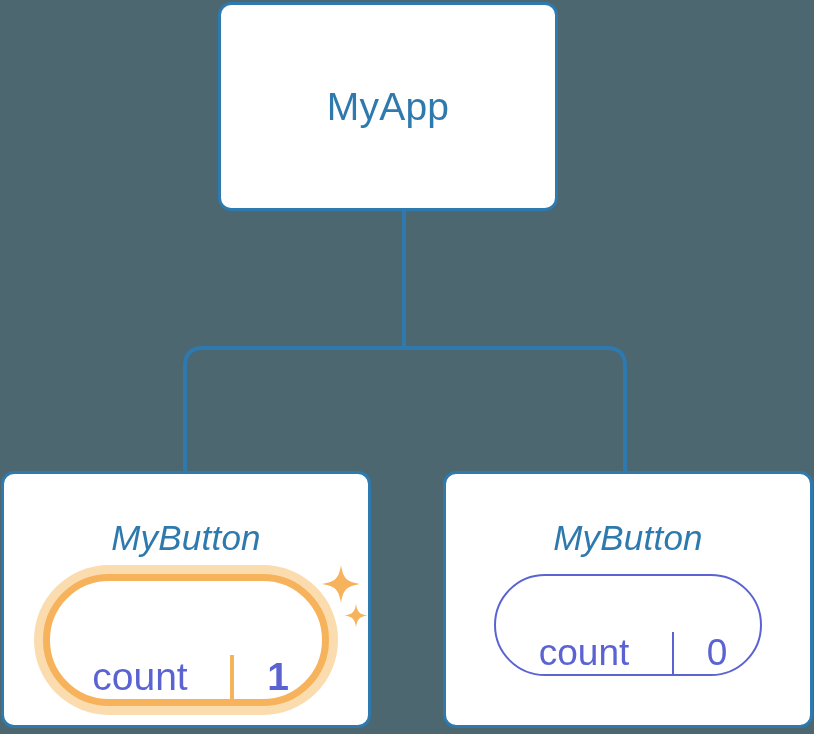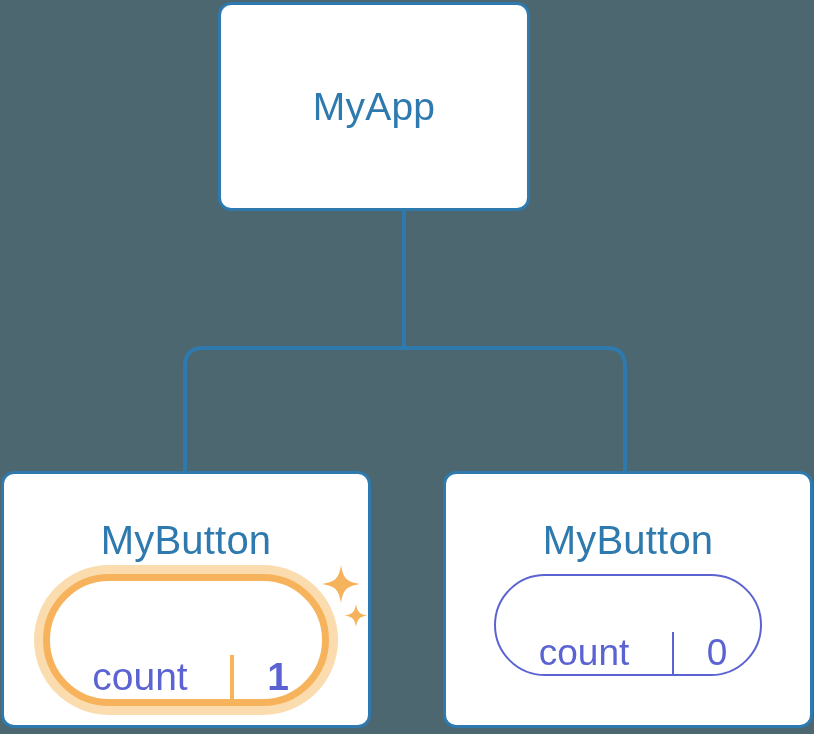--- a/index.html
+++ b/index.html
@@ -29,21 +29,21 @@
     background: #ffffff;
     border: 3px solid #2e79ae;
     border-radius: 13px;
     box-sizing: border-box;
     z-index: 2;
   }
 
   #node-myapp {
     left: 218px;
     top: 2px;
-    width: 312px;
+    width: 340px;
     height: 209px;
     display: flex;
     align-items: center;
     justify-content: center;
   }
   .root-title {
     color: #2e79ae;
     font-size: 39px;
     font-weight: 400;
     letter-spacing: 0.2px;
@@ -67,23 +67,24 @@
     width: 100%;
     height: 100%;
   }
   .child-title {
     position: absolute;
     top: 44px;
     left: 0;
     right: 0;
     text-align: center;
     color: #2e79ae;
-    font-size: 40px;
+    font-size: 35px;
     font-weight: 400;
     letter-spacing: 0.2px;
+    font-style: italic;
   }
 
   
   .pill-wrap {
     position: absolute;
     left: 50%;
     transform: translateX(-50%);
     top: 100px;
   }
 

